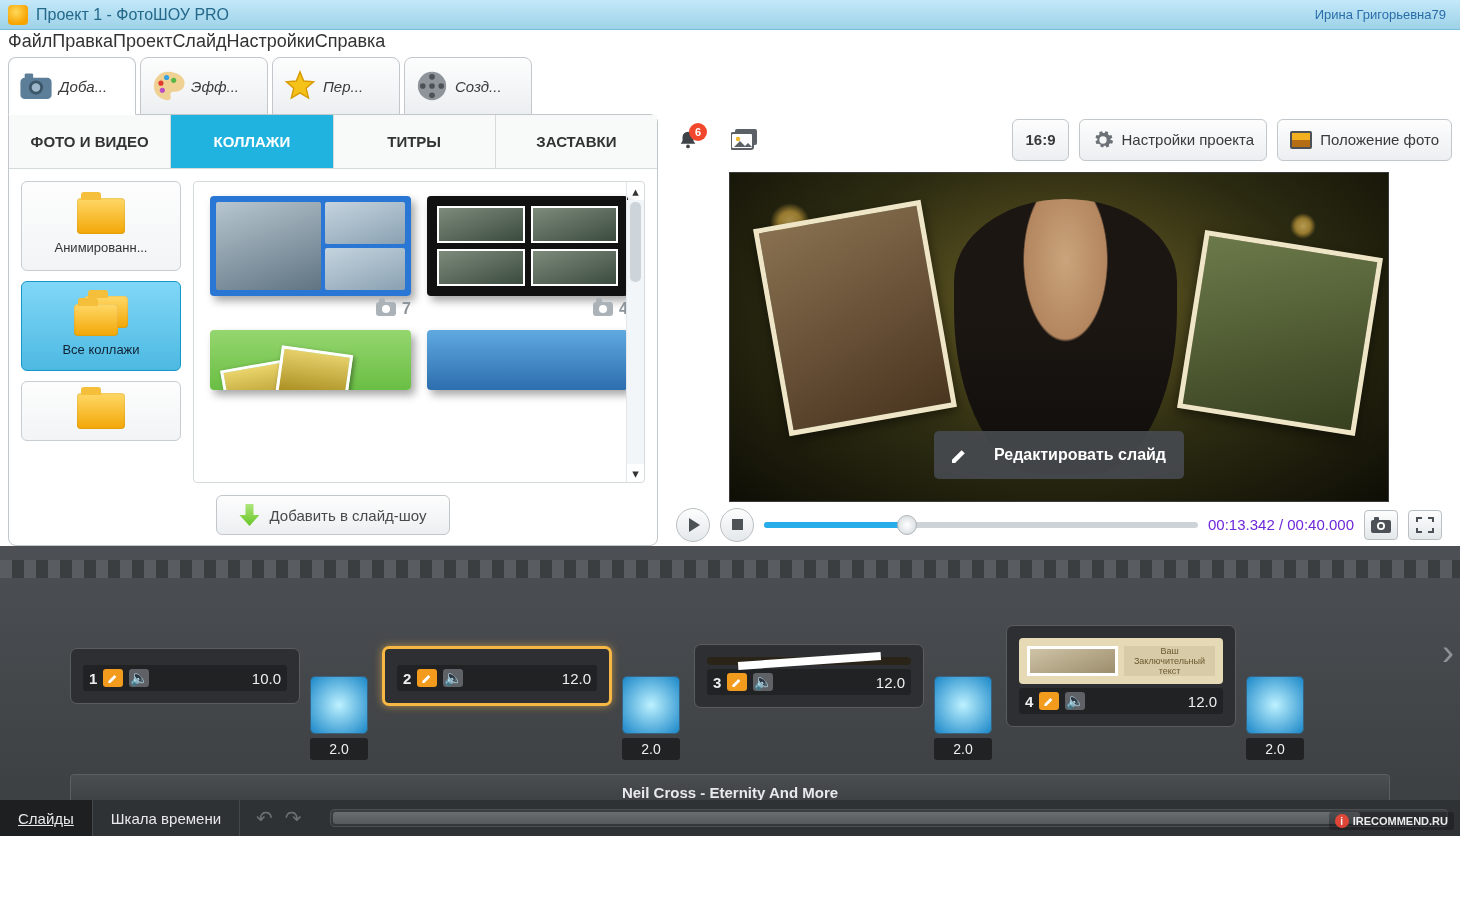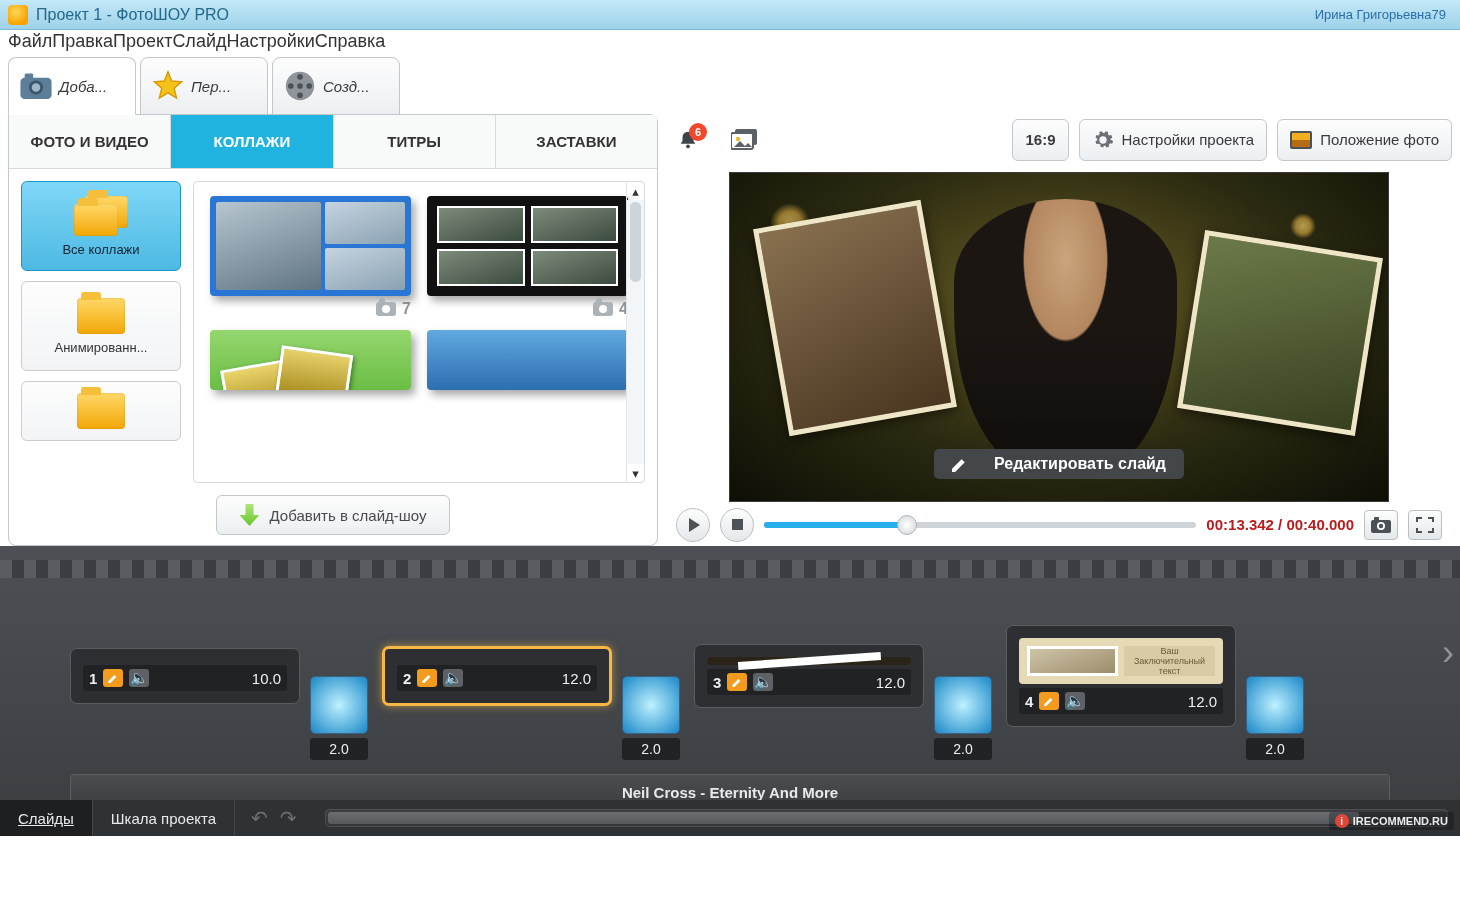--- a/index.html
+++ b/index.html
@@ -64,30 +64,30 @@
 .btn-txt{white-space:nowrap;}
 .bell { position:relative; width:22px; height:22px; }
 .bell svg{width:22px;height:22px;}
 .bell .badge{ position:absolute; top:-6px; right:-8px; background:#f1472c; color:#fff; font-size:11px; font-weight:700; width:18px; height:18px; border-radius:50%; display:flex;align-items:center;justify-content:center;}
 .gear-icon svg{width:22px;height:22px;fill:#6b7177;}
 .preview { flex:1; display:flex; align-items:center; justify-content:center; padding:0 10px;}
 .preview-canvas { width:660px; height:330px; background:radial-gradient(ellipse at 50% 40%, #6a6025 0, #2b2a11 55%, #0e0e06 100%); border:1px solid #3b3b3b; position:relative; overflow:hidden;}
 .bokeh{position:absolute;border-radius:50%;background:radial-gradient(circle,#f0cc6e 0,#caa03e 40%,transparent 70%);opacity:.7;}
 .frame{ position:absolute; border:5px solid #efe6c8; box-shadow:0 4px 12px rgba(0,0,0,.5); background:linear-gradient(160deg,#887050,#4a3520);}
 .person{position:absolute;left:34%;top:8%;width:34%;height:84%;background:radial-gradient(ellipse at 50% 22%,#caa47c 0,#b3865f 26%,transparent 27%),linear-gradient(180deg,#1b1612 46%,#0f0c0a 100%);border-radius:50% 50% 40% 40%/30% 30% 60% 60%;}
-.edit-overlay{ position:absolute; bottom:22px; left:50%; transform:translateX(-50%); background:rgba(70,74,78,.92); color:#fff; padding:6px 18px; border-radius:5px; display:flex; align-items:center; gap:26px; font-size:16px; font-weight:700; cursor:pointer;}
+.edit-overlay{ position:absolute; bottom:22px; left:50%; transform:translateX(-50%); background:rgba(70,74,78,.92); color:#fff; padding:15px 18px; border-radius:5px; display:flex; align-items:center; gap:26px; font-size:16px; font-weight:700; cursor:pointer;}
 .pencil-icon{width:16px;height:16px;background:#fff;clip-path:polygon(0 80%,60% 20%,80% 40%,20% 100%,0 100%);}
 .transport { display:flex; align-items:center; gap:10px; padding:0 10px 4px 10px; height:42px;}
 .play-btn,.stop-btn{ width:34px;height:34px;border:1px solid #b9bfc3;background:linear-gradient(180deg,#fdfdfd,#e4e8ea);border-radius:50%;display:flex;align-items:center;justify-content:center;cursor:pointer;}
 .play-tri{width:0;height:0;border-left:11px solid #4c5256;border-top:7px solid transparent;border-bottom:7px solid transparent;margin-left:3px;}
 .stop-sq{width:11px;height:11px;background:#4c5256;}
 .seek { flex:1; height:6px; background:#cdd3d7; border-radius:3px; position:relative;}
 .seek .fill{position:absolute;left:0;top:0;bottom:0;width:33%;background:#27adea;border-radius:3px;}
 .seek .knob{position:absolute;left:33%;top:-7px;width:20px;height:20px;border-radius:50%;background:radial-gradient(circle,#fff,#cfd5d8);border:1px solid #aeb4b8;margin-left:-10px;cursor:pointer;}
-.time{font-size:15px;font-weight:700;color:#b91c1c;}
+.time{font-size:15px;font-weight:400;color:#6d28d9;}
 .sq-btn{width:34px;height:30px;border:1px solid #b9bfc3;background:linear-gradient(180deg,#fdfdfd,#e4e8ea);border-radius:4px;display:flex;align-items:center;justify-content:center;cursor:pointer;}
 .timeline{ background:linear-gradient(180deg,#4c4f53,#3b3e41); height:290px; padding-top:14px; position:relative;}
 .filmstrip{height:18px;background:repeating-linear-gradient(90deg,#595c60 0 12px,#3b3e41 12px 24px);}
 .slides-row{ display:flex; gap:14px; padding:14px 14px 8px 70px; align-items:stretch; height:190px; position:relative;}
 .slide-group{display:flex;align-items:center;gap:10px;}
 .slide-card{ width:230px; background:#2d2f32; border:1px solid #5a5d60; border-radius:7px; padding:12px; display:flex; flex-direction:column; gap:4px;}
 .slide-card.sel{ border:3px solid #f7b745; box-shadow:0 0 8px rgba(247,183,69,.6);}
 .slide-thumb{ flex:1; border-radius:4px; background:#888;}
 .st1{background:radial-gradient(circle at 50% 10%,#fff7e3,#d9c19b 20%,#a37e51 60%),repeating-conic-gradient(#b49269 0 10deg,#82613b 10deg 20deg);}
 .st2{background:radial-gradient(ellipse at 45% 45%,#fff1b2,#f1b741 35%,#a3691a 80%);}
@@ -144,20 +144,32 @@
           <circle cx="12" cy="11" r="5" fill="#3a5669"></circle>
           <circle cx="12" cy="11" r="3" fill="#9fb8c9"></circle>
           <rect x="4" y="1" width="6" height="4" rx="1" fill="#5c7e99"></rect>
         </svg>
     </div>
     <span class="lbl">Доба...</span>
   </div>
   <div class="main-tab">
     <div class="icon">
       <svg viewBox="0 0 24 24">
+          <path d="M12 2a10 10 0 100 20c1.4 0 2-.9 2-2 0-.7-.3-1.3-.3-2 0-1.1.9-2 2-2h2a6 6 0 006-6c0-4.4-5-8-11.7-8z" fill="#f0d194"></path>
+          <circle cx="7" cy="10" r="1.8" fill="#e0392d"></circle>
+          <circle cx="11" cy="6" r="1.8" fill="#36a0e0"></circle>
+          <circle cx="16" cy="8" r="1.8" fill="#57b847"></circle>
+          <circle cx="8" cy="15" r="1.8" fill="#b94bc3"></circle>
+        </svg>
+    </div>
+    <span class="lbl">Эфф...</span>
+  </div>
+  <div class="main-tab">
+    <div class="icon">
+      <svg viewBox="0 0 24 24">
           <path d="M12 2l2.6 6.5 7 .5-5.3 4.6 1.7 6.9L12 16.8 5.9 20.5l1.7-6.9L2.4 9l7-.5z" fill="#f5c21a" stroke="#d79a00" stroke-width="1"></path>
         </svg>
     </div>
     <span class="lbl">Пер...</span>
   </div>
   <div class="main-tab">
     <div class="icon">
       <svg viewBox="0 0 24 24">
           <circle cx="12" cy="12" r="10" fill="#8e949a"></circle>
           <circle cx="12" cy="12" r="2" fill="#4b5156"></circle>
@@ -177,30 +189,30 @@
 
   <div class="left-panel">
     <div class="sub-tabs">
       <div class="sub-tab">ФОТО И ВИДЕО</div>
       <div class="sub-tab active">КОЛЛАЖИ</div>
       <div class="sub-tab">ТИТРЫ</div>
       <div class="sub-tab">ЗАСТАВКИ</div>
     </div>
     <div class="sub-content">
       <div class="cat-col">
+        <div class="cat-item">
+          <div class="folder-icon"></div>
+          <span>Анимированн...</span>
+        </div>
         <div class="cat-item selected">
           <div class="folder-stack">
             <div class="folder-icon"></div>
               <div class="folder-icon"></div>
           </div>
           <span>Все коллажи</span>
-        </div>
-        <div class="cat-item">
-          <div class="folder-icon"></div>
-          <span>Анимированн...</span>
         </div>
         <div class="cat-item" style="height:60px">
           <div class="folder-icon"></div>
         </div>
       </div>
       <div class="thumb-col">
         <div class="thumb-grid">
           <div class="thumb-item">
             <div class="thumb-box tb-blue">
                 <div></div>
@@ -419,21 +431,21 @@
 
     <div class="next-arrow">›</div>
   </div>
 
   <div class="music-bar">
     <span>Neil Cross - Eternity And More</span>
   </div>
 
   <div class="bottom-bar">
     <div class="bb-tab active">Слайды</div>
-    <div class="bb-tab">Шкала проекта</div>
+    <div class="bb-tab">Шкала времени</div>
     <div class="bb-tools">
       <span style="font-size:20px;cursor:pointer">↶</span>
       <span style="font-size:20px;cursor:pointer">↷</span>
     </div>
     <div class="bb-scroll">
       <div class="track">
           <div class="th"></div>
         </div>
     </div>
   </div>

